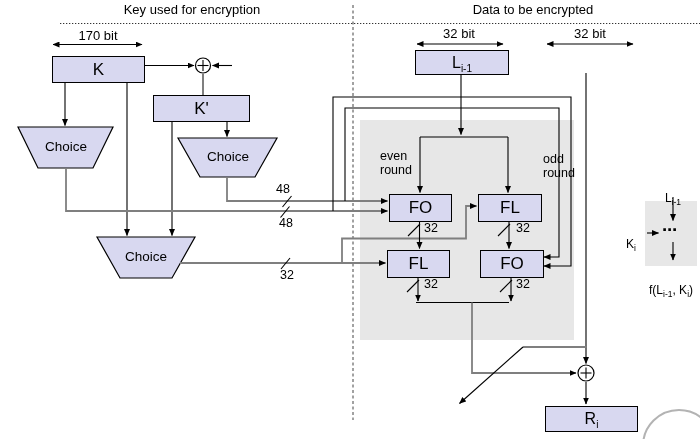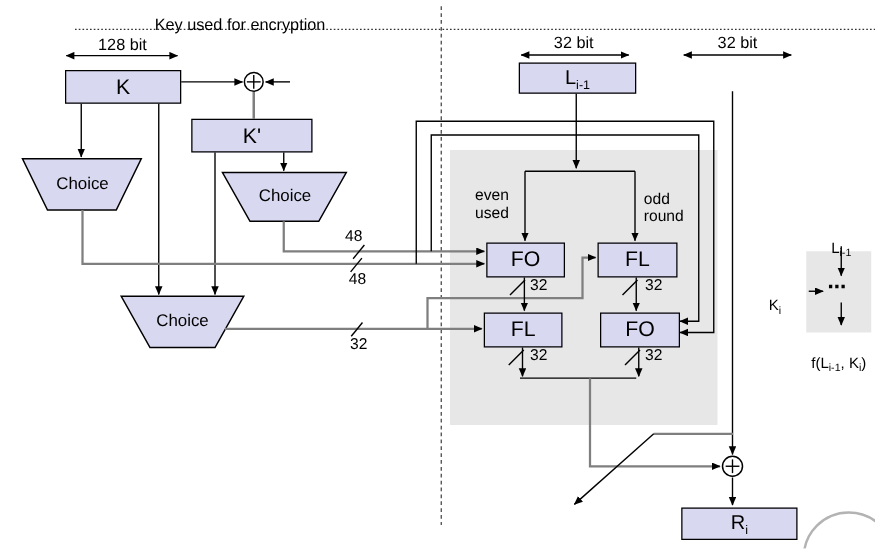--- a/index.html
+++ b/index.html
@@ -2,21 +2,21 @@
 <html><head>
 <meta charset="utf-8">
 <style>
   html,body{margin:0;padding:0;background:#fff;}
   #stage{position:relative;width:700px;height:439px;background:#fff;overflow:hidden;
          font-family:"Liberation Sans","DejaVu Sans",sans-serif;color:#000;}
   .graybox{position:absolute;background:#e7e7e7;z-index:0;}
   svg.wires{position:absolute;left:0;top:0;z-index:1;}
   .lbl{position:absolute;z-index:2;line-height:1.1;white-space:pre-line;}
   .ctr{text-align:center;}
-  .rgt{text-align:left;}
+  .rgt{text-align:center;}
   .box{position:absolute;z-index:2;background:#d8d8f0;border:1.2px solid #000;
        display:flex;align-items:center;justify-content:center;}
   .bigtxt{font-size:17px;}
   .midtxt{font-size:16px;}
   .smtxt{font-size:12.5px;}
   .hdr{font-size:13px;}
   .choice{font-size:13.5px;}
   sub.bsub{font-size:10px;vertical-align:-4px;line-height:0;}
   sub.ssub{font-size:8.5px;vertical-align:-3px;line-height:0;}
   .leg{font-size:12px;}
@@ -99,23 +99,24 @@
     </g>
     <line x1="586" y1="382" x2="586" y2="404" stroke="#000" stroke-width="1.1" marker-end="url(#mE)"></line>
 
     <line x1="673" y1="197" x2="673" y2="220.5" stroke="#000" stroke-width="1.1" marker-end="url(#mE)"></line>
     <line x1="647" y1="233" x2="658.5" y2="233" stroke="#000" stroke-width="1.1" marker-end="url(#mE)"></line>
     <line x1="673" y1="242" x2="673" y2="260" stroke="#000" stroke-width="1.1" marker-end="url(#mE)"></line>
 
     <circle cx="679" cy="446" r="36" fill="none" stroke="#b3b3b3" stroke-width="2"></circle>
   </svg>
 
-  <div class="lbl hdr ctr" style="left:92px;top:13px;width:200px;">Key used for encryption</div>
+  <div class="lbl hdr ctr" style="left:92px;top:3px;width:200px;">Key used for encryption</div>
+  <div class="lbl hdr ctr" style="left:433px;top:3px;width:200px;">Data to be encrypted</div>
 
-  <div class="lbl hdr ctr" style="left:58px;top:29px;width:80px;">128 bit</div>
+  <div class="lbl hdr ctr" style="left:58px;top:29px;width:80px;">170 bit</div>
   <div class="lbl hdr ctr" style="left:419px;top:27px;width:80px;">32 bit</div>
   <div class="lbl hdr ctr" style="left:550px;top:27px;width:80px;">32 bit</div>
 
   <div class="box bigtxt" style="left:52px;top:56px;width:91px;height:25px;">
     <span>K</span>
   </div>
   <div class="box bigtxt" style="left:153px;top:95px;width:95px;height:25px;">
     <span>K'</span>
   </div>
 
@@ -125,22 +126,22 @@
 
   <div class="lbl smtxt ctr" style="left:266px;top:183px;width:34px;">48</div>
   <div class="lbl smtxt ctr" style="left:269px;top:217px;width:34px;">48</div>
   <div class="lbl smtxt ctr" style="left:270px;top:269px;width:34px;">32</div>
 
   <div class="box midtxt" style="left:415px;top:50px;width:92px;height:23px;">
     <span><span>L</span><sub class="bsub">i-1</sub></span>
   </div>
 
   <div class="lbl smtxt" style="left:380px;top:149px;width:40px;line-height:14px;">even
-used</div>
-  <div class="lbl smtxt" style="left:515px;top:152px;width:40px;line-height:14px;">odd
+round</div>
+  <div class="lbl smtxt" style="left:543px;top:152px;width:40px;line-height:14px;">odd
 round</div>
 
   <div class="box bigtxt" style="left:389px;top:194px;width:61px;height:26px;">
     <span>FO</span>
   </div>
   <div class="box bigtxt" style="left:478px;top:194px;width:62px;height:26px;">
     <span>FL</span>
   </div>
   <div class="box bigtxt" style="left:387px;top:250px;width:61px;height:26px;">
     <span>FL</span>

